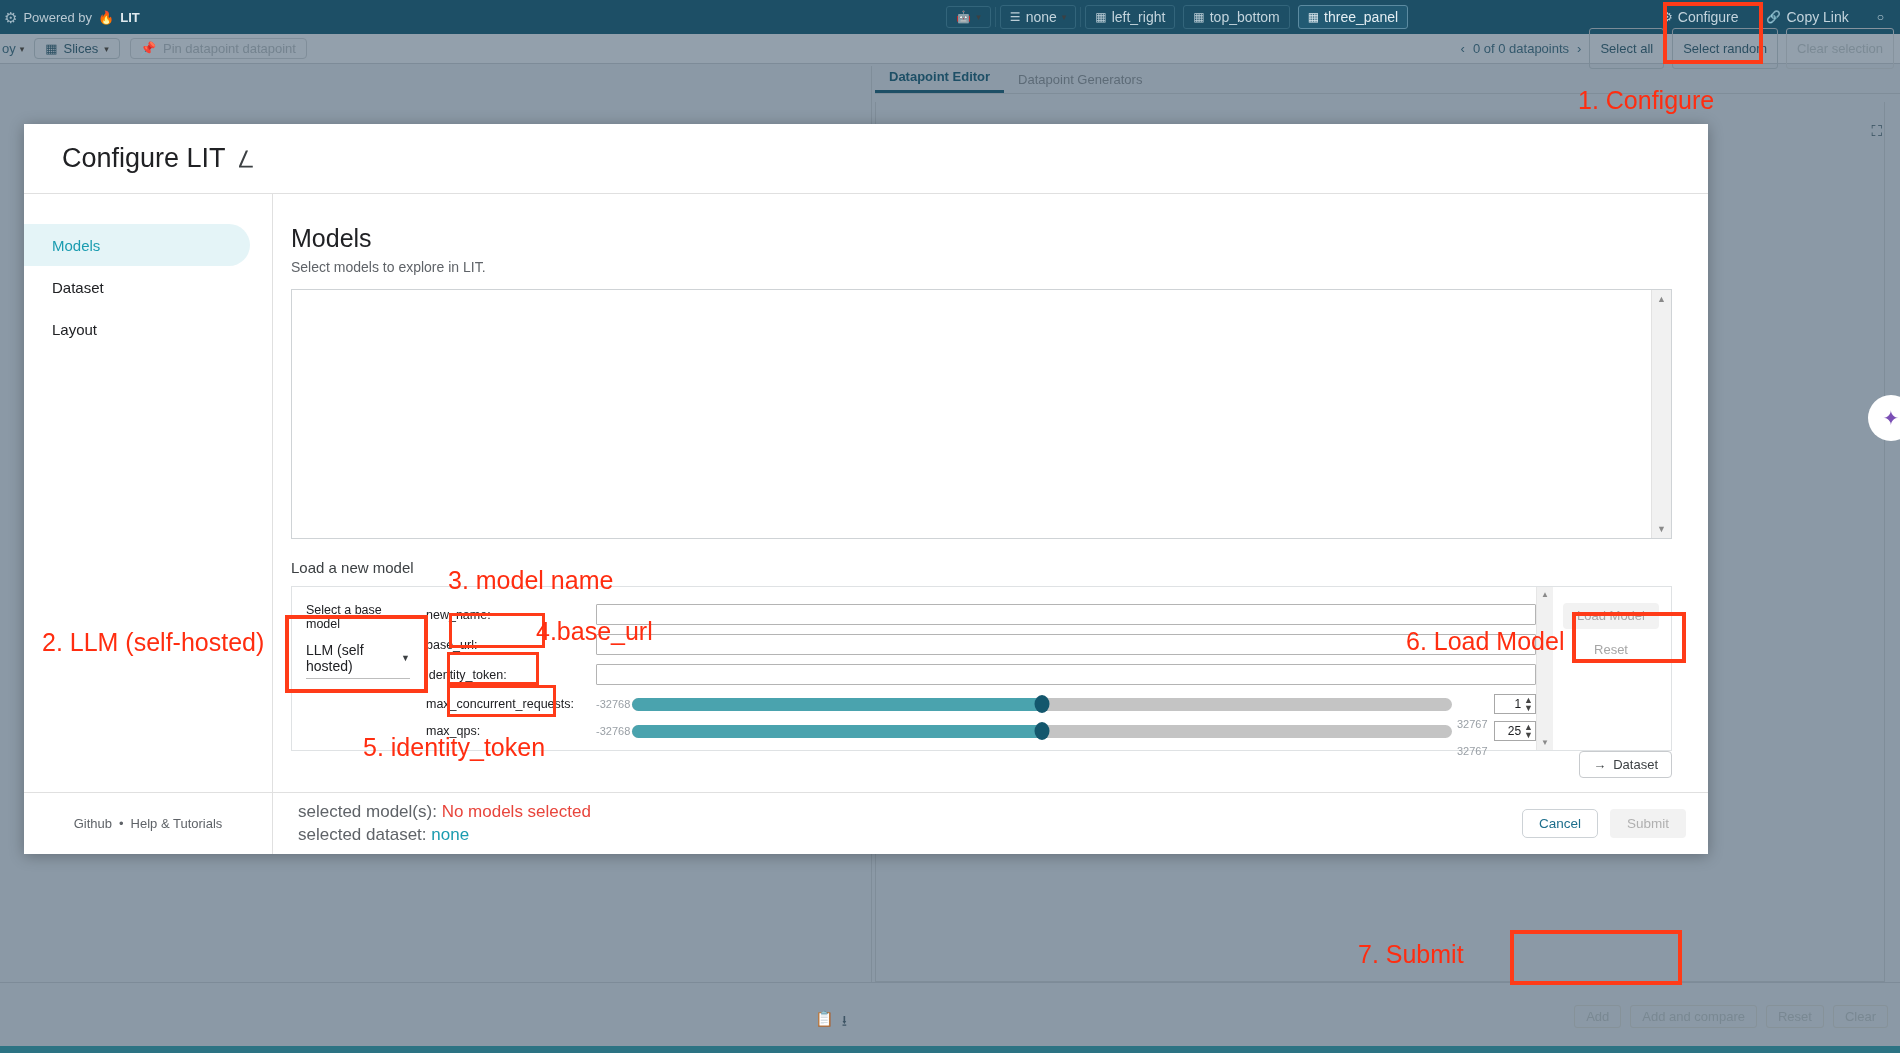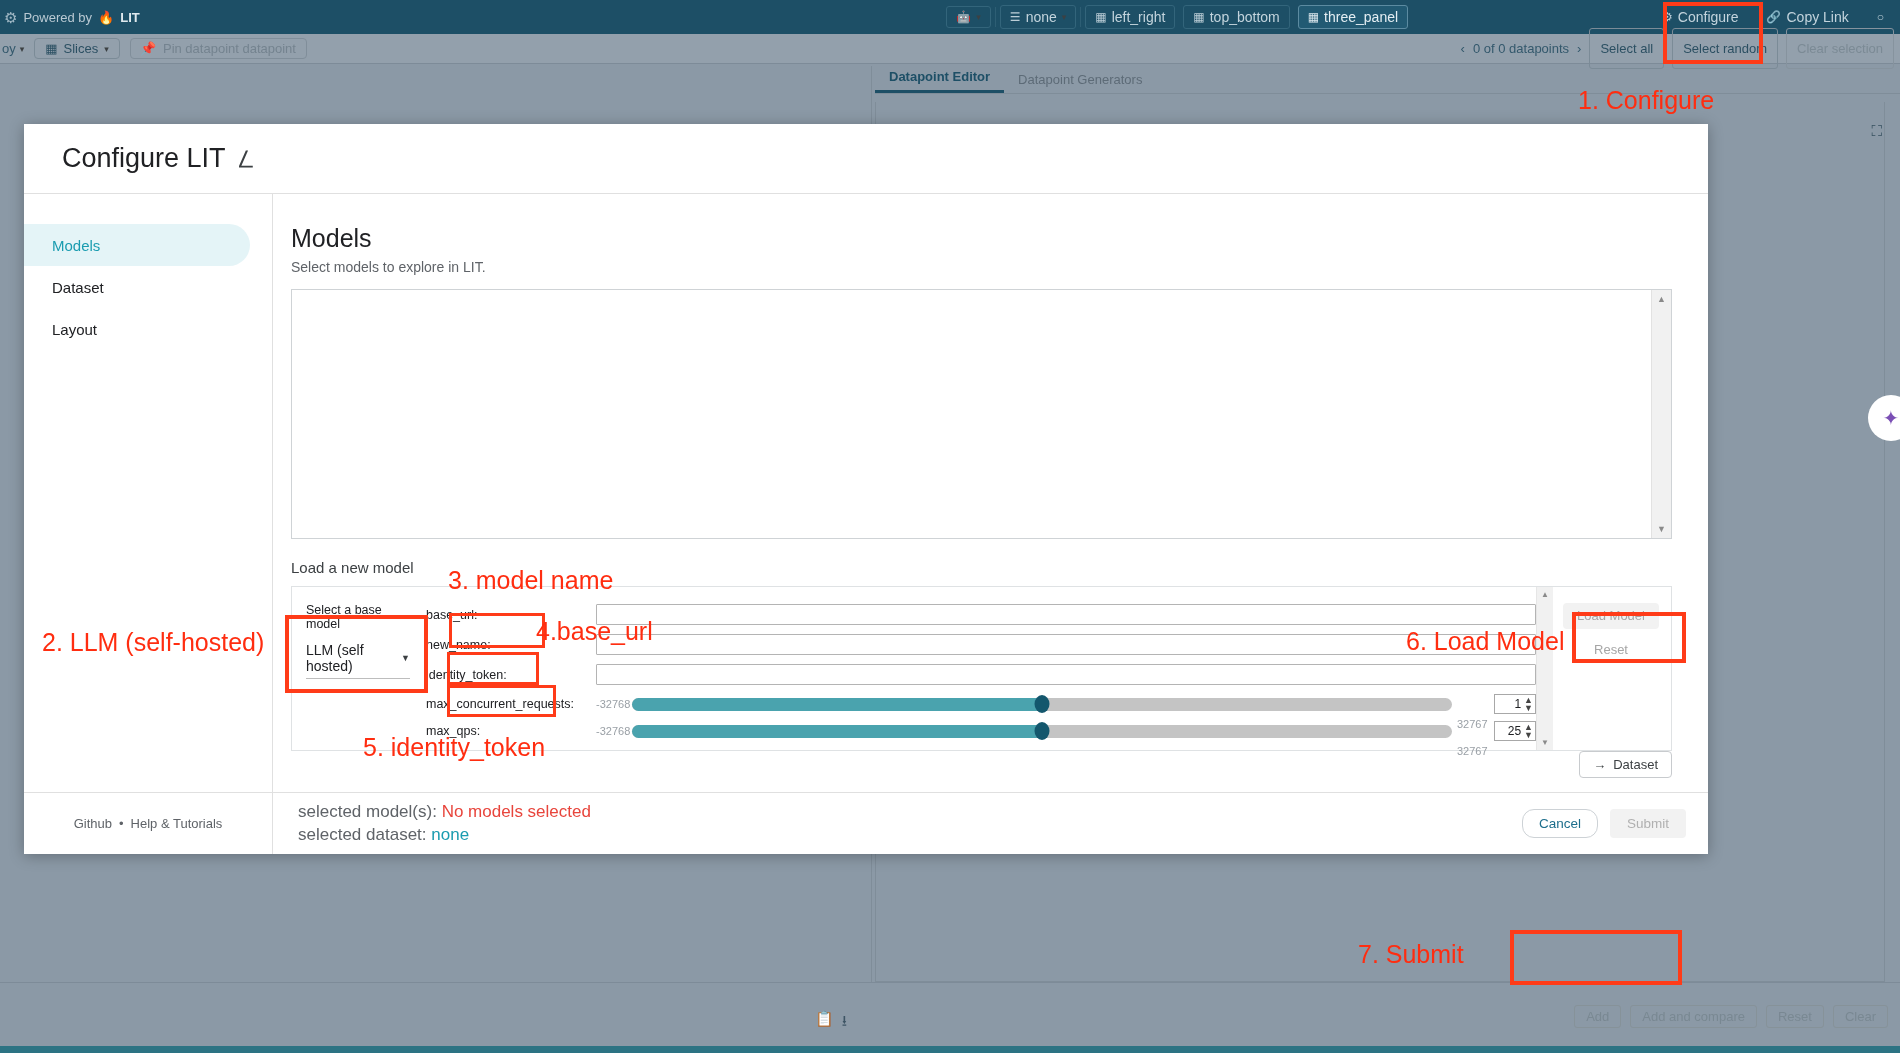--- a/index.html
+++ b/index.html
@@ -161,21 +161,21 @@
                  border: 1px solid #c8cbce; border-radius: 4px; padding: 5px 13px; background: #fff; }
 
   .modal-foot { height: 62px; border-top: 1px solid #e0e0e0; display: flex; align-items: center; }
   .foot-links { width: 249px; flex: none; text-align: center; font-size: 13px; color: #5f6368;
                 border-right: 1px solid #e0e0e0; height: 100%; display: flex;
                 align-items: center; justify-content: center; gap: 7px; }
   .foot-status { padding-left: 25px; font-size: 17px; color: #5f6368; line-height: 1.35; }
   .red-txt { color: #e8453c; }
   .teal-txt { color: #1a9cb0; }
   .foot-btns { margin-left: auto; display: flex; gap: 12px; padding-right: 22px; }
-  .fb-cancel { font-size: 13.5px; color: #1d6e8c; border: 1px solid #cdd2d6; border-radius: 12px;
+  .fb-cancel { font-size: 13.5px; color: #1d6e8c; border: 1px solid #cdd2d6; border-radius: 5px;
                padding: 6px 16px; background: #fff; }
   .fb-submit { font-size: 13.5px; color: #b0b0b0; border: 1px solid transparent; border-radius: 4px;
                padding: 6px 16px; background: #f2f2f2; }
 
   
   .ann { position: absolute; color: #ff2d10; font-size: 25px; white-space: nowrap; }
   .box { position: absolute; border: 4px solid #ff3b18; }
   .box-thin { position: absolute; border: 3px solid #ff3b18; }
 </style>
 </head>
@@ -319,25 +319,25 @@
           <div class="fb-left">
             <div class="sel-lbl">Select a base model</div>
             <div class="fb-select">
               <span>LLM (self hosted)</span>
               <span class="caret">▼</span>
             </div>
           </div>
 
           <div class="fb-fields">
             <div class="frow">
+              <span class="flbl">new_name:</span>
+              <input class="finput" type="text" value="" style="">
+            </div>
+            <div class="frow">
               <span class="flbl">base_url:</span>
-              <input class="finput" type="text" value="" style="">
-            </div>
-            <div class="frow">
-              <span class="flbl">new_name:</span>
               <input class="finput" type="text" value="" style="">
             </div>
             <div class="frow">
               <span class="flbl">identity_token:</span>
               <input class="finput" type="text" value="" style="">
             </div>
 
             <div class="srow">
               <span class="slbl">max_concurrent_requests:</span>
               <span class="smin">-32768</span>

